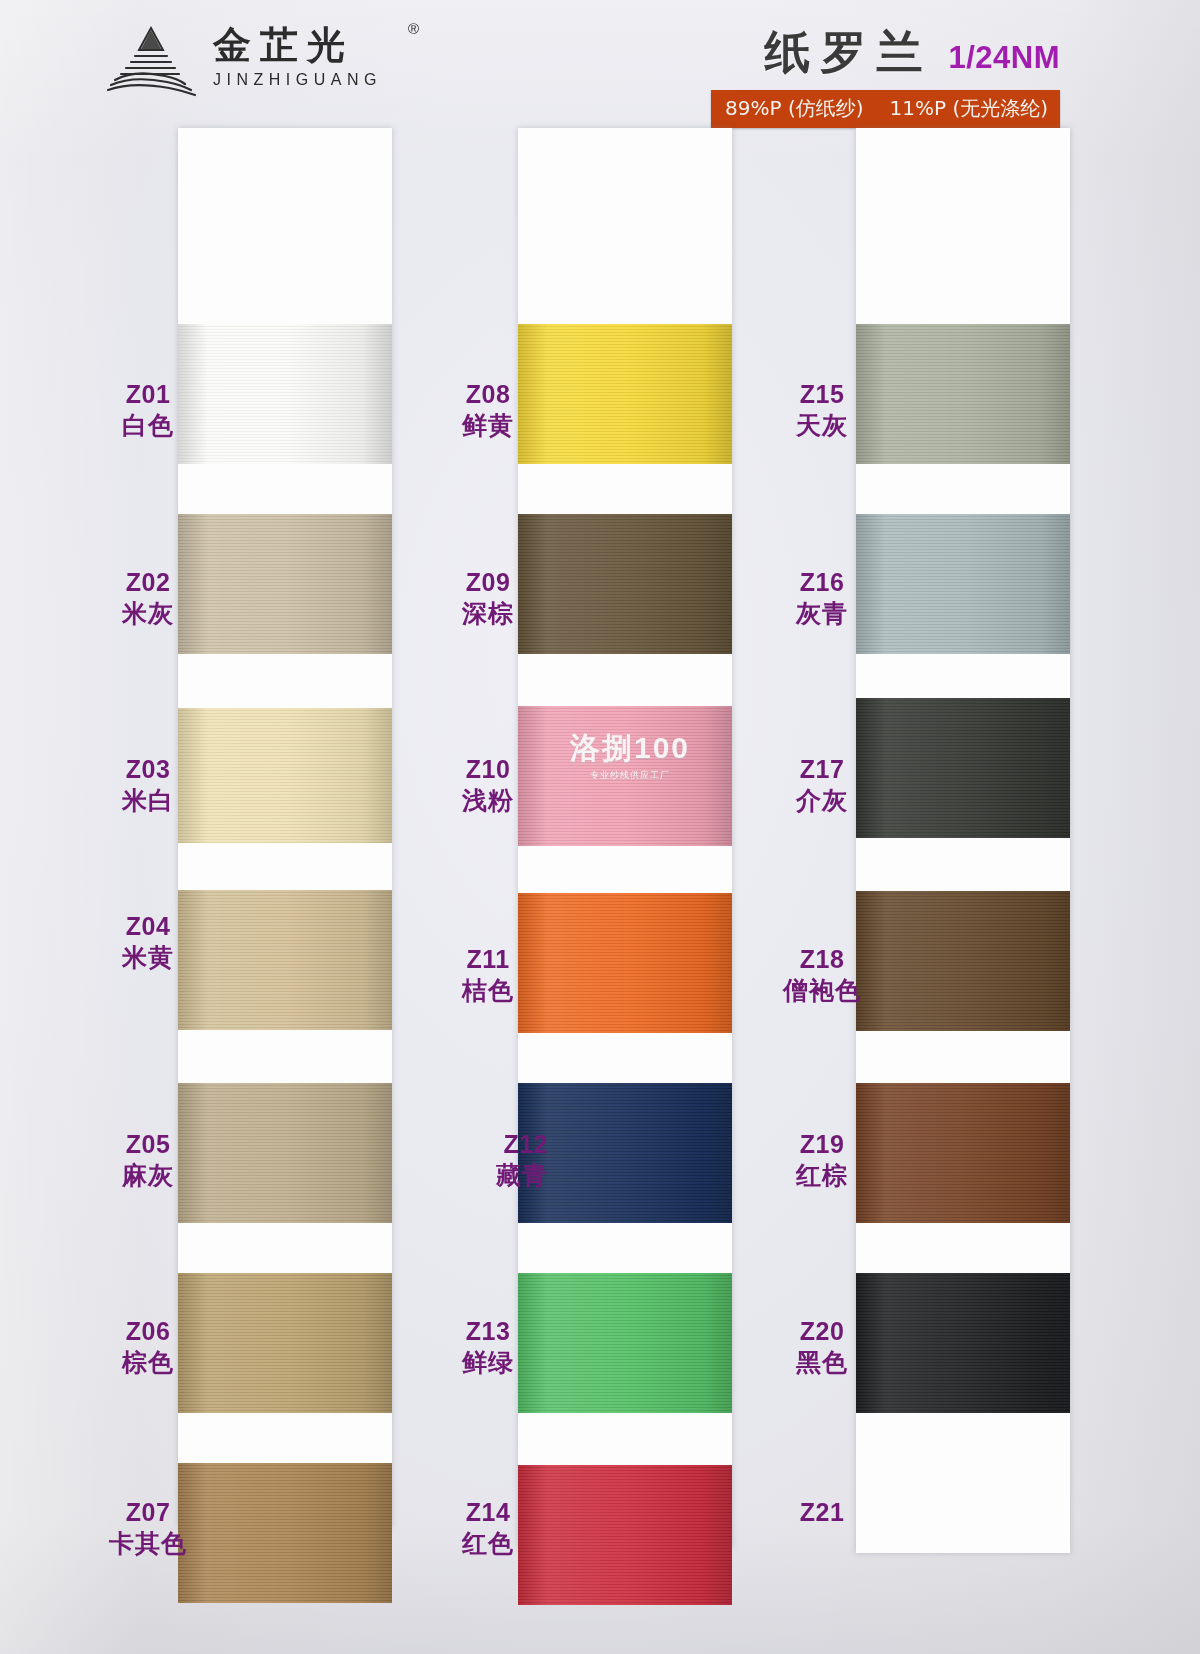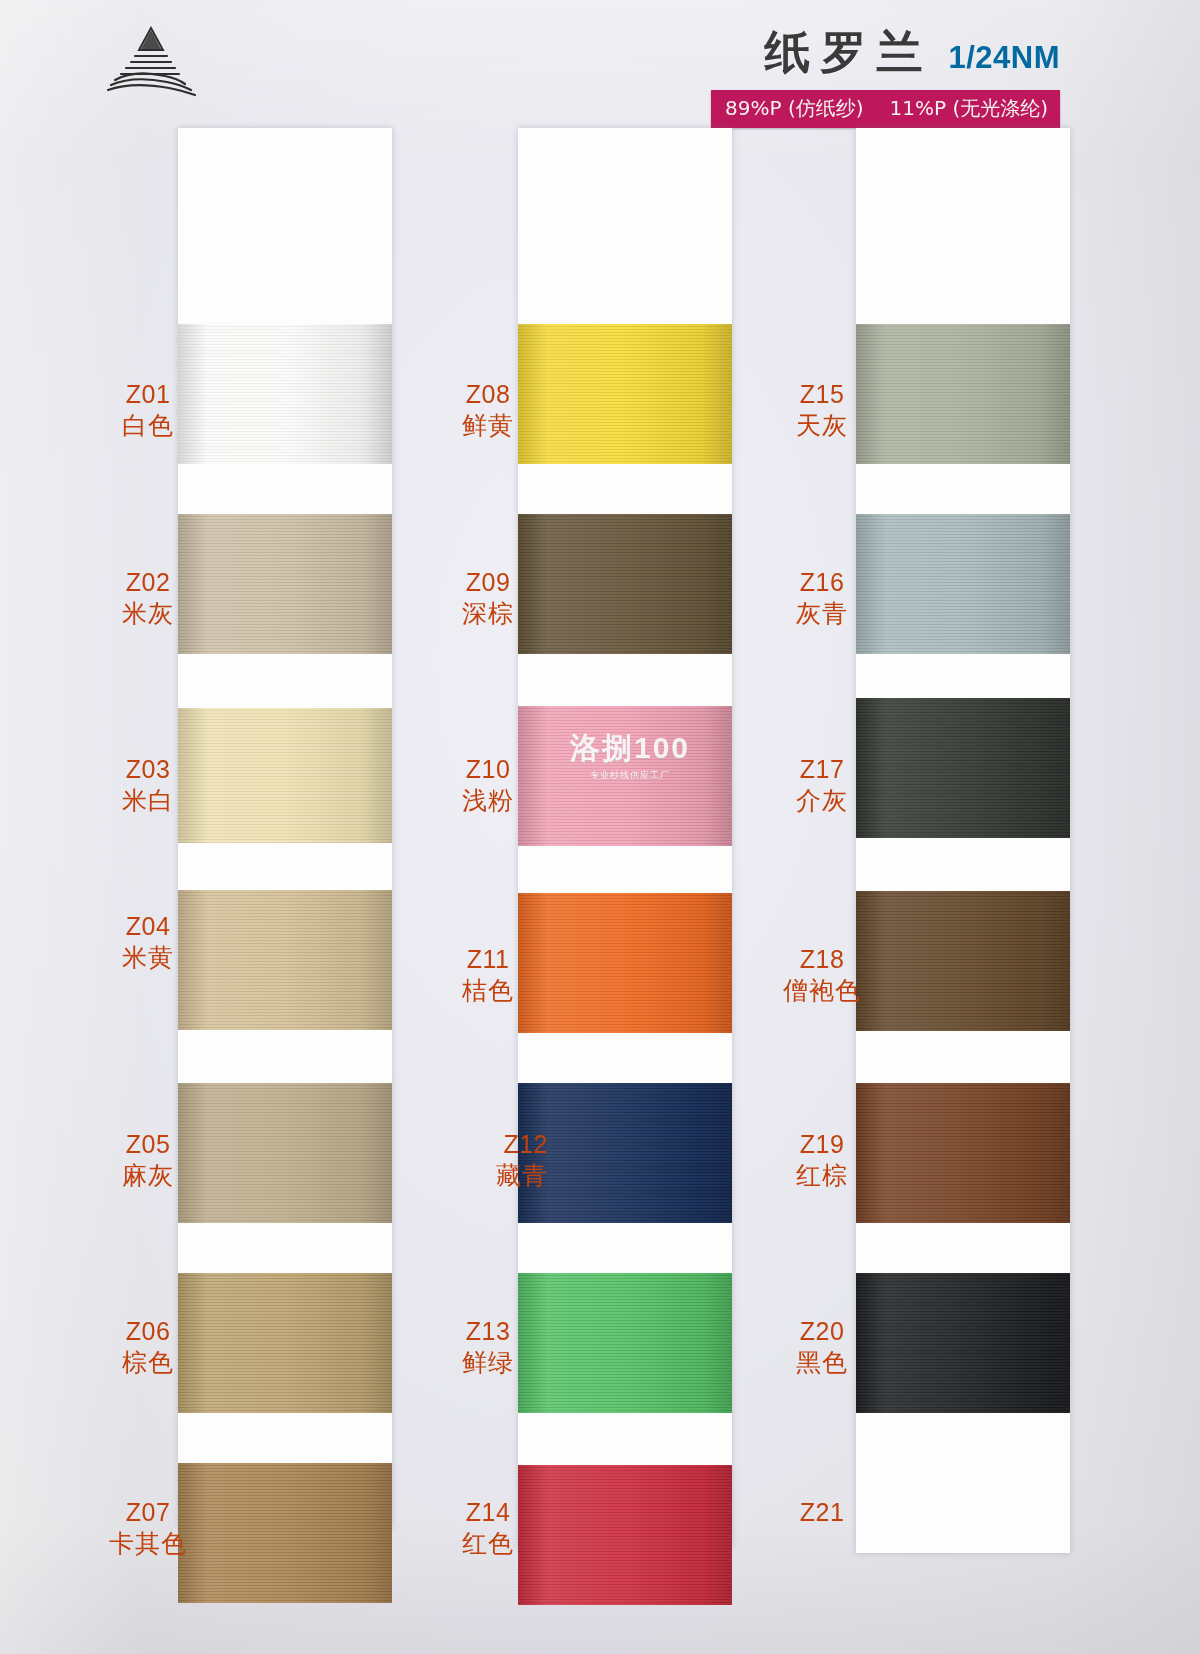--- a/index.html
+++ b/index.html
@@ -40,25 +40,25 @@
   }
 
   .title-block{position:absolute;right:140px;top:22px;text-align:right;}
   .title-row{display:flex;align-items:baseline;justify-content:flex-end;gap:16px;}
   .title-cn{
     font-family:"DejaVu Sans","Liberation Sans",sans-serif;
     font-size:46px;font-weight:700;color:#3a3a3a;letter-spacing:10px;
     text-shadow:0 1px 0 rgba(255,255,255,.7);white-space:nowrap;
   }
   .title-spec{
-    font-size:31px;font-weight:700;color:#0369a1;letter-spacing:.5px;
+    font-size:31px;font-weight:700;color:#a21caf;letter-spacing:.5px;
     white-space:nowrap;
   }
   .comp-bar{
-    margin-top:6px;background:#be185d;color:#f2f2ee;
+    margin-top:6px;background:#c2410c;color:#f2f2ee;
     display:flex;gap:26px;justify-content:flex-end;
     padding:5px 12px 6px 14px;font-size:20px;white-space:nowrap;
     font-family:"DejaVu Sans","Liberation Sans",sans-serif;
     box-shadow:0 1px 2px rgba(0,0,0,.25);
   }
 
   
   .col{position:absolute;top:128px;width:214px;}
   .col-strip{
     position:absolute;top:0;left:0;width:214px;
@@ -73,21 +73,21 @@
   .swatch:after{
     content:"";position:absolute;inset:0;
     background:linear-gradient(90deg,
       rgba(0,0,0,.14) 0%, rgba(255,255,255,.10) 14%,
       rgba(255,255,255,.05) 50%,
       rgba(0,0,0,.06) 86%, rgba(0,0,0,.18) 100%);
   }
   .label{
     position:absolute;text-align:center;line-height:1.28;
     font-family:"DejaVu Sans","Liberation Sans",sans-serif;
-    color:#c2410c;white-space:nowrap;
+    color:#701a75;white-space:nowrap;font-weight:bold;
   }
   .label .code{font-size:25px;letter-spacing:.5px;font-family:"Liberation Sans",sans-serif;}
   .label .name{font-size:25px;letter-spacing:1px;}
 
   .watermark{
     position:absolute;left:540px;top:728px;width:180px;height:70px;
     color:rgba(255,255,255,.85);font-size:30px;font-weight:700;
     text-align:center;letter-spacing:2px;
     text-shadow:0 1px 1px rgba(180,180,190,.6);
     pointer-events:none;
@@ -110,20 +110,25 @@
             <path d="M36 38 H76"></path>
           <path d="M31 44 H80"></path>
             <path d="M26 50 H84"></path>
           <path d="M20 56 C34 48 52 48 70 52 C80 54 86 57 90 60"></path>
           <path d="M16 61 C32 54 52 54 72 58 C82 60 90 63 96 66"></path>
           <path d="M13 66 C30 60 52 60 74 64 C85 66 94 69 100 71"></path>
         </g>
         <path d="M56 6 L46 25 H66 Z" fill="#2e2e2e" opacity=".85"></path>
       </svg>
     </div>
+    <div class="logo-text">
+      <div class="logo-cn">金芷光</div>
+      <div class="logo-reg">®</div>
+      <div class="logo-en">JINZHIGUANG</div>
+    </div>
   </div>
 
   <div class="title-block">
     <div class="title-row">
       <span class="title-cn">纸罗兰</span>
       <span class="title-spec">1/24NM</span>
     </div>
     <div class="comp-bar">
       <span>89%P (仿纸纱)</span>
       <span>11%P (无光涤纶)</span>

